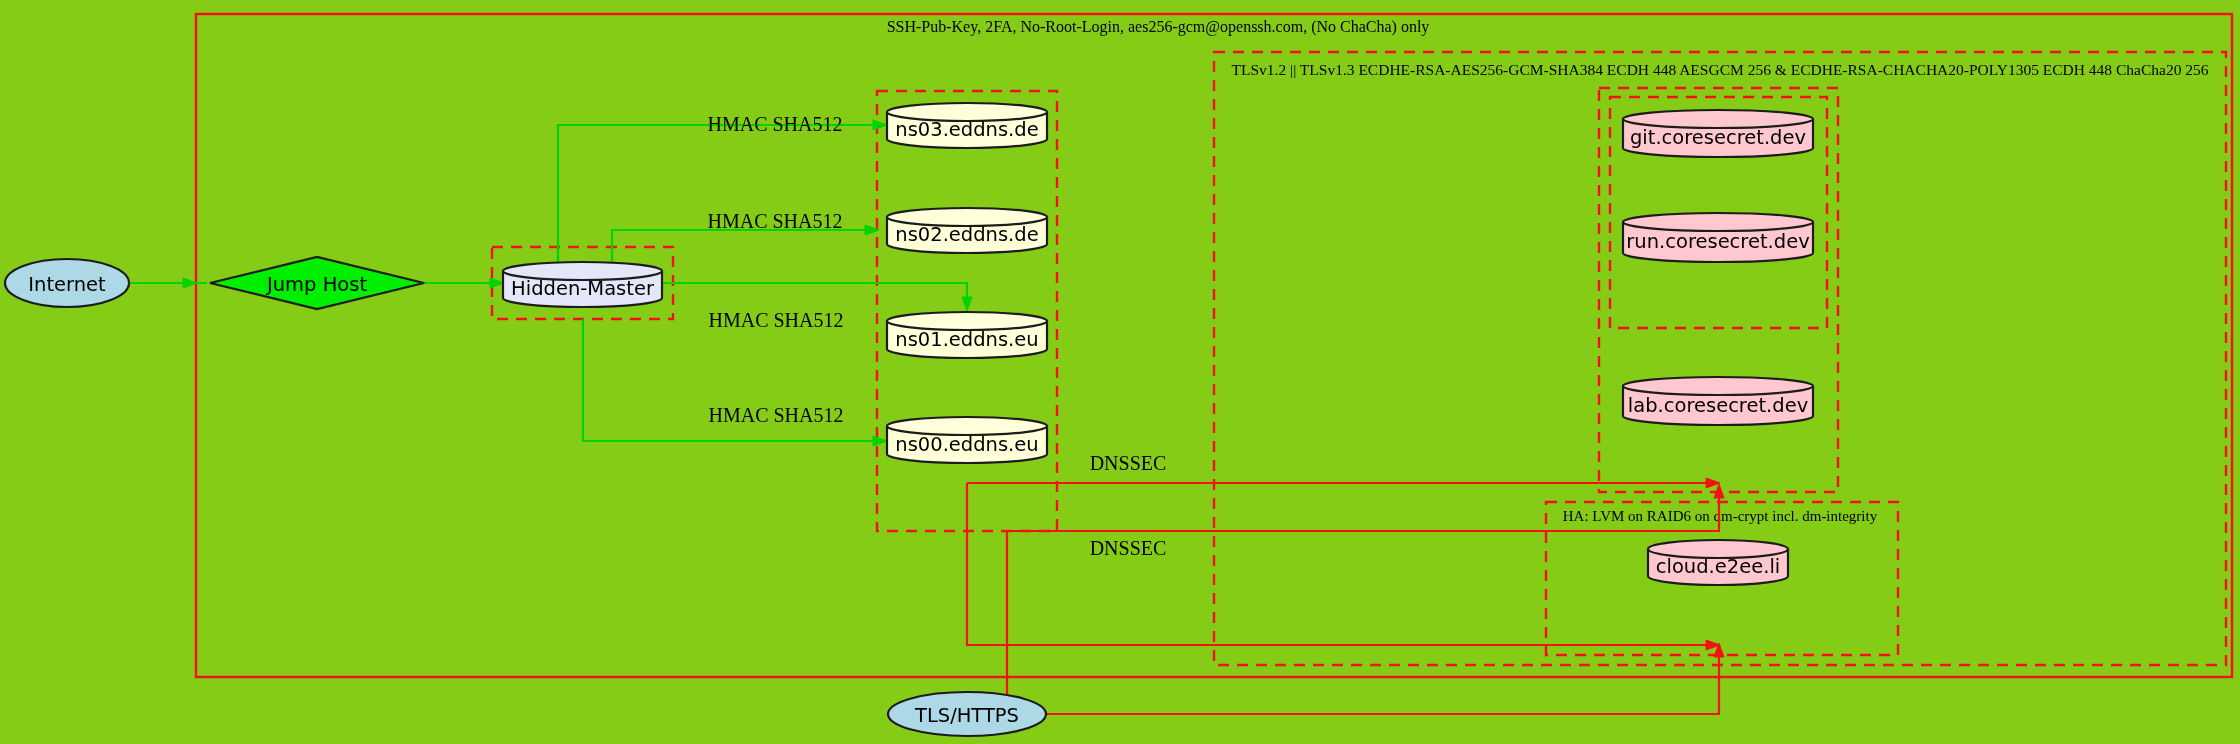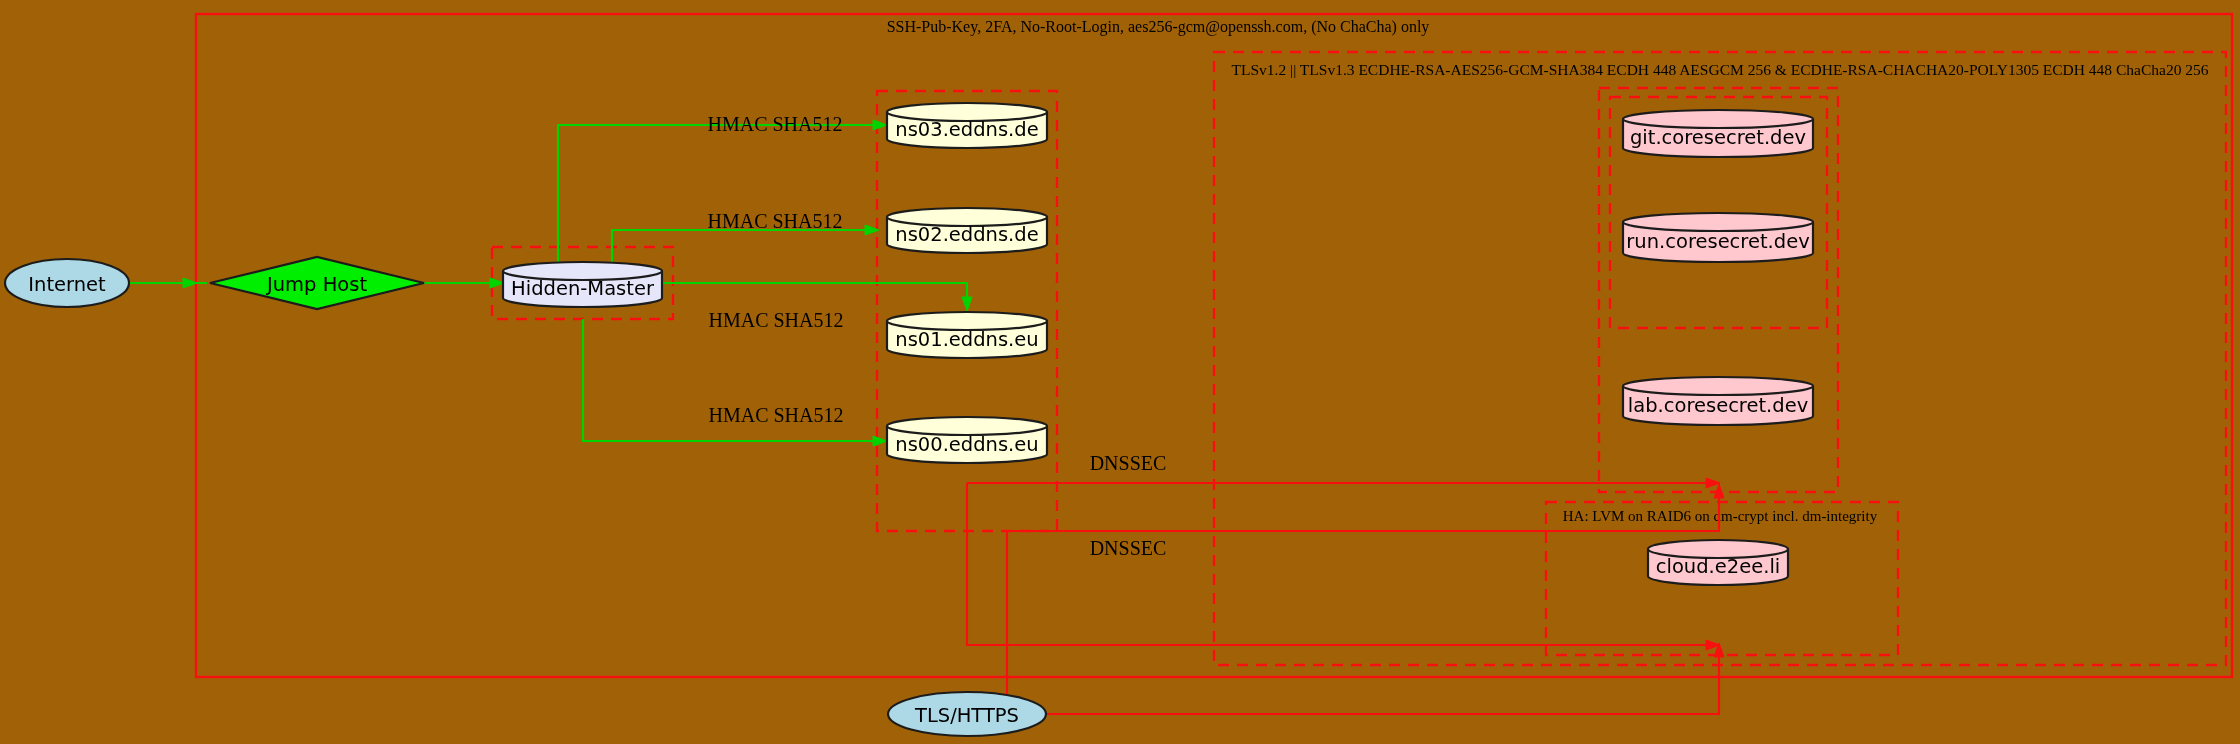--- a/index.html
+++ b/index.html
@@ -1,16 +1,16 @@
 <!DOCTYPE html>
 <html><head>
 <meta charset="utf-8">
 <style>
   html,body{margin:0;padding:0;background:#ffffff;}
-  .stage{position:relative;width:2240px;height:744px;background:#a16207;overflow:hidden;}
+  .stage{position:relative;width:2240px;height:744px;background:#84cc16;overflow:hidden;}
   svg{position:absolute;left:0;top:0;}
   text{user-select:none;}
   .serif{font-family:"Liberation Serif","DejaVu Serif",serif;}
   .sans{font-family:"DejaVu Sans","Liberation Sans",sans-serif;}
 </style>
 </head>
 <body>
 
 <div class="stage">
   <svg id="stage-svg" xmlns="http://www.w3.org/2000/svg" width="2240" height="744" viewBox="0 0 2240 744">

